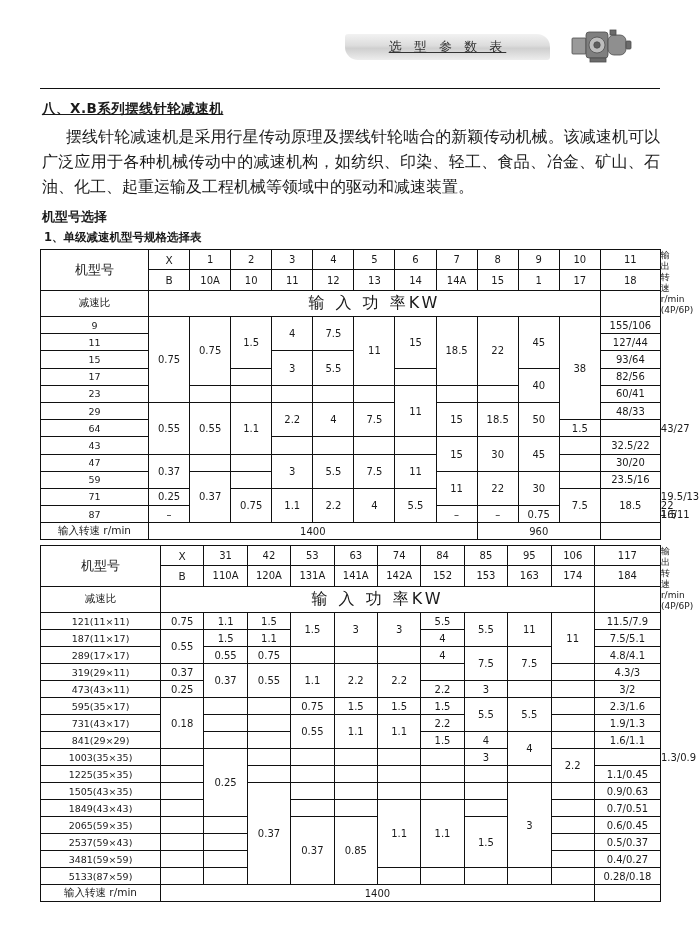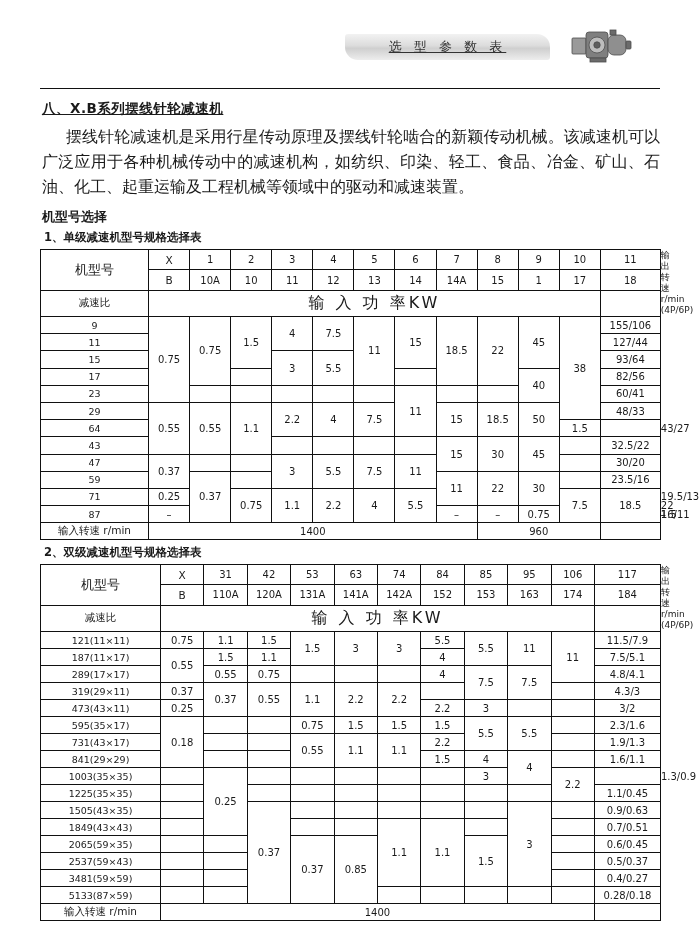--- a/index.html
+++ b/index.html
@@ -290,21 +290,20 @@
             <td class="lbl">输入转速 r/min</td>
             <td colspan="8">1400</td>
             <td colspan="3">960</td>
             <td></td>
           </tr>
         </tbody>
       </table>
   </div>
 
   <div class="tbl-wrap2">
-    <div class="table-caption">2、双级减速机型号规格选择表</div>
     <table class="t2" id="table2">
         <colgroup>
           <col style="width:120px">
           <col style="width:43.4px">
           <col style="width:43.4px">
           <col style="width:43.4px">
           <col style="width:43.4px">
           <col style="width:43.4px">
           <col style="width:43.4px">
           <col style="width:43.4px">

